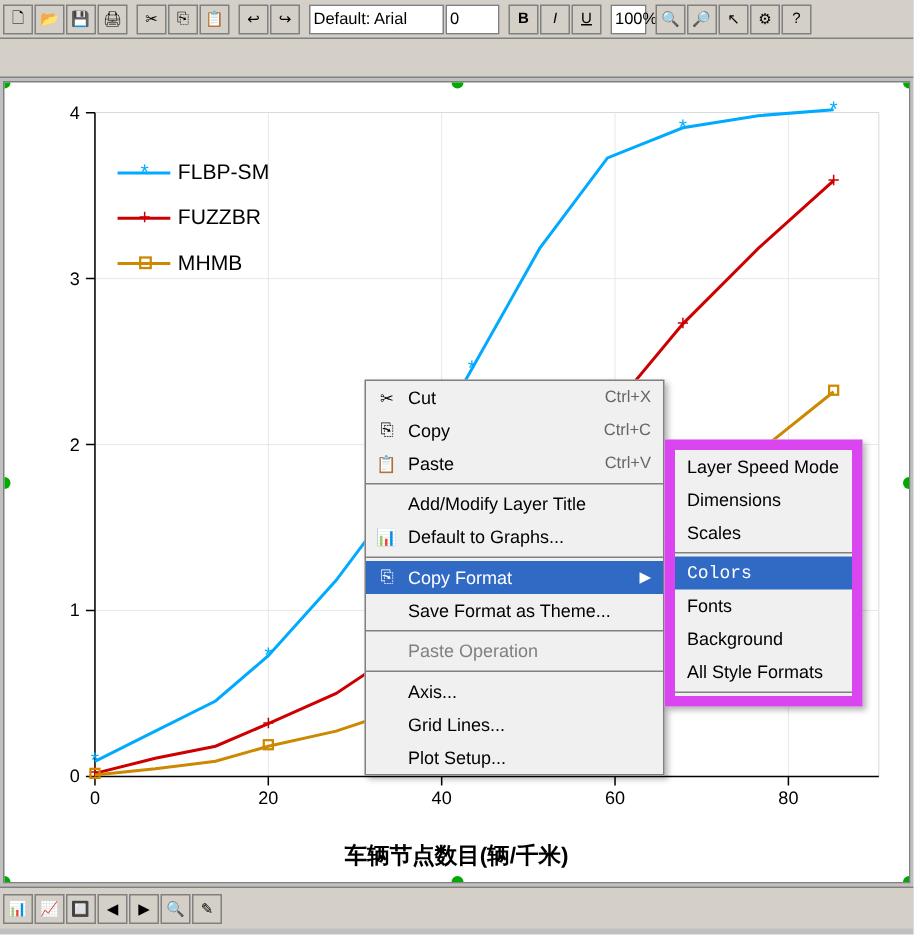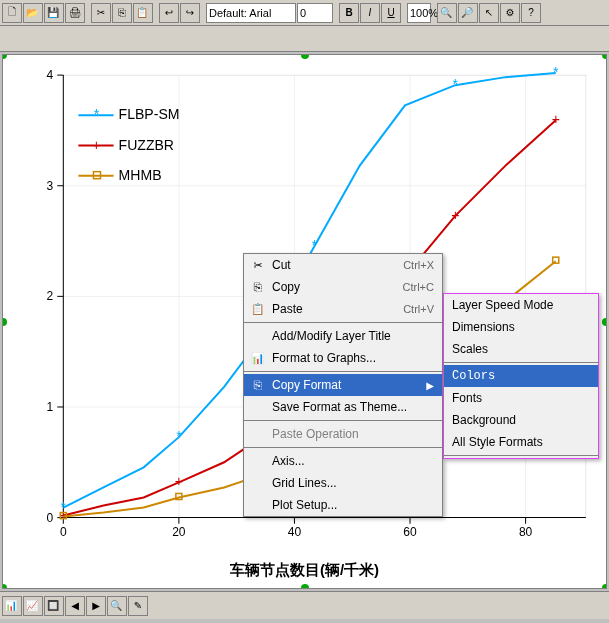--- a/index.html
+++ b/index.html
@@ -24,21 +24,21 @@
     .context-menu { position: absolute; top: 198px; left: 240px; background: #f0f0f0; border: 1px solid #808080; box-shadow: 2px 2px 4px rgba(0,0,0,0.3); z-index: 100; width: 200px; }
     .menu-item { padding: 4px 8px 4px 28px; cursor: pointer; display: flex; align-items: center; justify-content: space-between; position: relative; font-size: 12px; color: #000; }
     .menu-item.disabled { color: #808080; cursor: default; }
     .menu-item.highlighted { background: #316ac5; color: white; }
     .menu-separator { height: 1px; background: #808080; margin: 2px 0; }
     .menu-icon { position: absolute; left: 4px; width: 20px; height: 20px; display: flex; align-items: center; justify-content: center; font-size: 11px; }
     .menu-shortcut { color: #666; font-size: 11px; }
     .menu-arrow { font-size: 10px; }
 
     
-    .submenu { position: absolute; top: 238px; left: 440px; background: #f0f0f0; border: 1px solid #d946ef; box-shadow: 2px 2px 4px rgba(0,0,0,0.3); z-index: 101; width: 156px; }
+    .submenu { position: absolute; top: 238px; left: 440px; background: #f0f0f0; border: 7px solid #d946ef; box-shadow: 2px 2px 4px rgba(0,0,0,0.3); z-index: 101; width: 132px; }
     .submenu-item { padding: 4px 8px; cursor: pointer; font-size: 12px; color: #000; }
     .submenu-item.active { background: #316ac5; color: white; font-family: Liberation Mono, monospace; }
 
     
     .chart-svg { width: 100%; height: 100%; }
 
     
     .x-axis-label { position: absolute; bottom: 12px; left: 50%; transform: translateX(-50%); font-size: 14px; color: #000; }
 
     
@@ -192,21 +192,21 @@
       <span class="menu-icon">📋</span>
       <span>Paste</span>
       <span class="menu-shortcut">Ctrl+V</span>
     </div>
     <div class="menu-separator"></div>
     <div class="menu-item">
       <span>Add/Modify Layer Title</span>
     </div>
     <div class="menu-item">
       <span class="menu-icon">📊</span>
-      <span>Format to Graphs...</span>
+      <span>Default to Graphs...</span>
     </div>
     <div class="menu-separator"></div>
     <div class="menu-item highlighted">
       <span class="menu-icon">⎘</span>
       <span>Copy Format</span>
       <span class="menu-arrow">▶</span>
     </div>
     <div class="menu-item">
       <span>Save Format as Theme...</span>
     </div>

